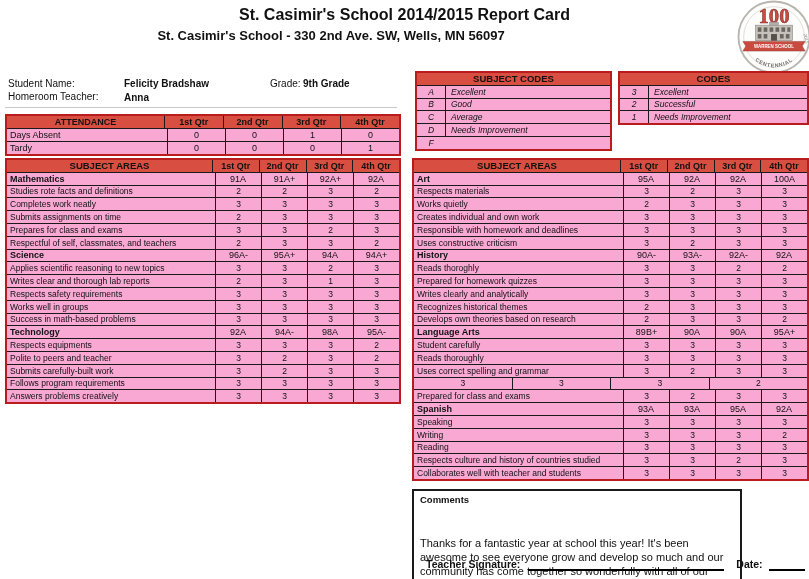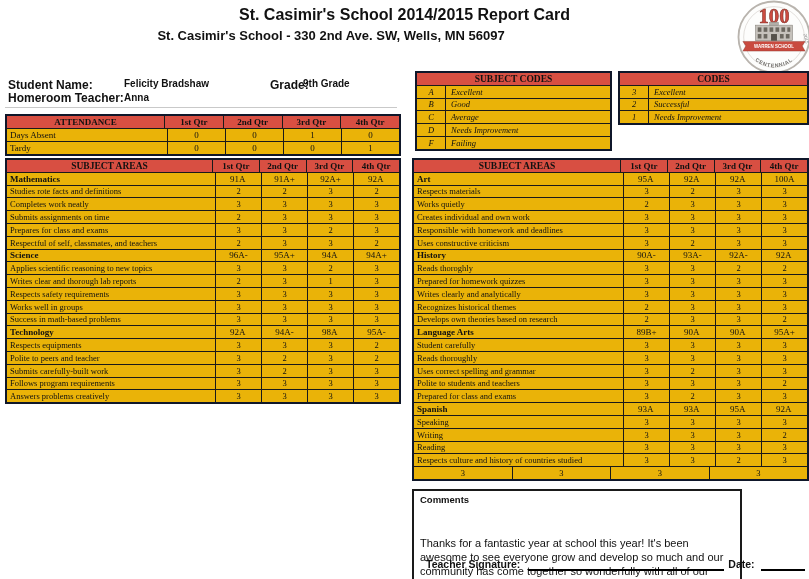--- a/index.html
+++ b/index.html
@@ -6,26 +6,26 @@
   #page{position:relative;width:809px;height:579px;background:#ffffff;overflow:hidden;
         font-family:"Liberation Sans",sans-serif;color:#111;}
   .abs{position:absolute;}
 
   
   #page-title{top:6px;left:0;width:809px;text-align:center;font-size:16px;font-weight:bold;}
   #page-subtitle{top:28px;left:0;width:662px;text-align:center;font-size:13px;font-weight:bold;}
   #logo{top:0px;left:737px;width:74px;height:74px;}
 
   
-  .info-label{font-size:12px;font-weight:bold;white-space:nowrap;}
+  .info-label{font-size:10px;font-weight:normal;white-space:nowrap;}
   .info-value{font-size:10px;font-weight:bold;white-space:nowrap;}
   #divider{left:5px;top:107px;width:392px;border-top:1px solid #c9c9c9;height:0;}
 
   
-  .rtable{position:absolute;border:2px solid #0f172a;background:#eab308;font-family:Liberation Serif, serif;}
+  .rtable{position:absolute;border:2px solid #b91c1c;background:#f9a8d4;}
   .trow{display:flex;height:11.8px;}
   .trow + .trow{border-top:1px solid #1a1a1a;}
   .cell{display:flex;align-items:center;height:100%;overflow:hidden;white-space:nowrap;font-size:8.5px;}
   .cell + .cell{border-left:1px solid #1a1a1a;}
   .lbl{padding-left:3px;}
   .q{flex:1 1 0;justify-content:center;}
   .hdr{background:var(--red,#D84F42);font-weight:bold;}
   .hdr .cell{justify-content:center;padding-left:0;font-size:9px;}
   .hdr .title-cell{font-size:9.5px;}
   .subject-name{font-weight:bold;font-size:9px;}
@@ -50,21 +50,21 @@
 
   
   #comments-box{left:412px;top:489px;width:330px;border:2px solid #1a1a1a;padding:3px 6px;box-sizing:border-box;background:#fff;}
   #comments-title{font-weight:bold;font-size:9.5px;}
   #comments-text{font-size:11px;line-height:1.28;margin-top:31px;}
 
   
   #signature-row{left:412px;top:549px;width:395px;height:22px;display:flex;align-items:flex-end;}
   .sig-label{font-weight:bold;font-size:10.5px;margin-left:14px;line-height:13px;}
   .sig-line{width:196px;border-bottom:2px solid #000;height:13px;margin-left:8px;}
-  .date-label{font-weight:bold;font-size:10.5px;margin-left:4px;line-height:13px;}
+  .date-label{font-weight:bold;font-size:10.5px;margin-left:12px;line-height:13px;}
   .date-line{flex:1;border-bottom:2px solid #000;height:13px;margin-left:6px;margin-right:2px;}
 </style>
 </head>
 <body>
 
 <div id="page">
 
   <div class="abs" id="page-title">St. Casimir's School 2014/2015 Report Card</div>
   <div class="abs" id="page-subtitle">St. Casimir's School - 330 2nd Ave. SW, Wells, MN 56097</div>
 
@@ -144,21 +144,20 @@
       <div class="trow">
         <div class="cell code-col">C</div>
         <div class="cell desc-col">Average</div>
       </div>
       <div class="trow">
         <div class="cell code-col">D</div>
         <div class="cell desc-col">Needs Improvement</div>
       </div>
       <div class="trow">
         <div class="cell code-col">F</div>
-        <div class="cell desc-col">Failing</div>
       </div>
     </div>
   <div class="rtable" id="codes-table">
       <div class="trow hdr">
         <div class="cell q title-cell">CODES</div>
       </div>
       <div class="trow">
         <div class="cell code-col">3</div>
         <div class="cell desc-col">Excellent</div>
       </div>
@@ -492,21 +491,20 @@
         <div class="cell q">3</div>
       </div>
       <div class="trow">
         <div class="cell lbl">Uses correct spelling and grammar</div>
         <div class="cell q">3</div>
         <div class="cell q">2</div>
         <div class="cell q">3</div>
         <div class="cell q">3</div>
       </div>
       <div class="trow">
-        <div class="cell lbl">Polite to students and teachers</div>
         <div class="cell q">3</div>
         <div class="cell q">3</div>
         <div class="cell q">3</div>
         <div class="cell q">2</div>
       </div>
       <div class="trow">
         <div class="cell lbl">Prepared for class and exams</div>
         <div class="cell q">3</div>
         <div class="cell q">2</div>
         <div class="cell q">3</div>
@@ -553,20 +551,21 @@
         <div class="cell q">3</div>
       </div>
       <div class="trow">
         <div class="cell lbl">Respects culture and history of countries studied</div>
         <div class="cell q">3</div>
         <div class="cell q">3</div>
         <div class="cell q">2</div>
         <div class="cell q">3</div>
       </div>
       <div class="trow">
+        <div class="cell lbl">Collaborates well with teacher and students</div>
         <div class="cell q">3</div>
         <div class="cell q">3</div>
         <div class="cell q">3</div>
         <div class="cell q">3</div>
       </div>
     </div>
 
   <div class="abs" id="comments-box">
     <div id="comments-title">Comments</div>
     <div id="comments-text">Thanks for a fantastic year at school this year! It's been awesome to see everyone grow and develop so much and our community has come together so wonderfully with all of our exciting new projects and activities. Hope you all have a fantastic summer - and looking forward to seeing everyone back in the fall.</div>

